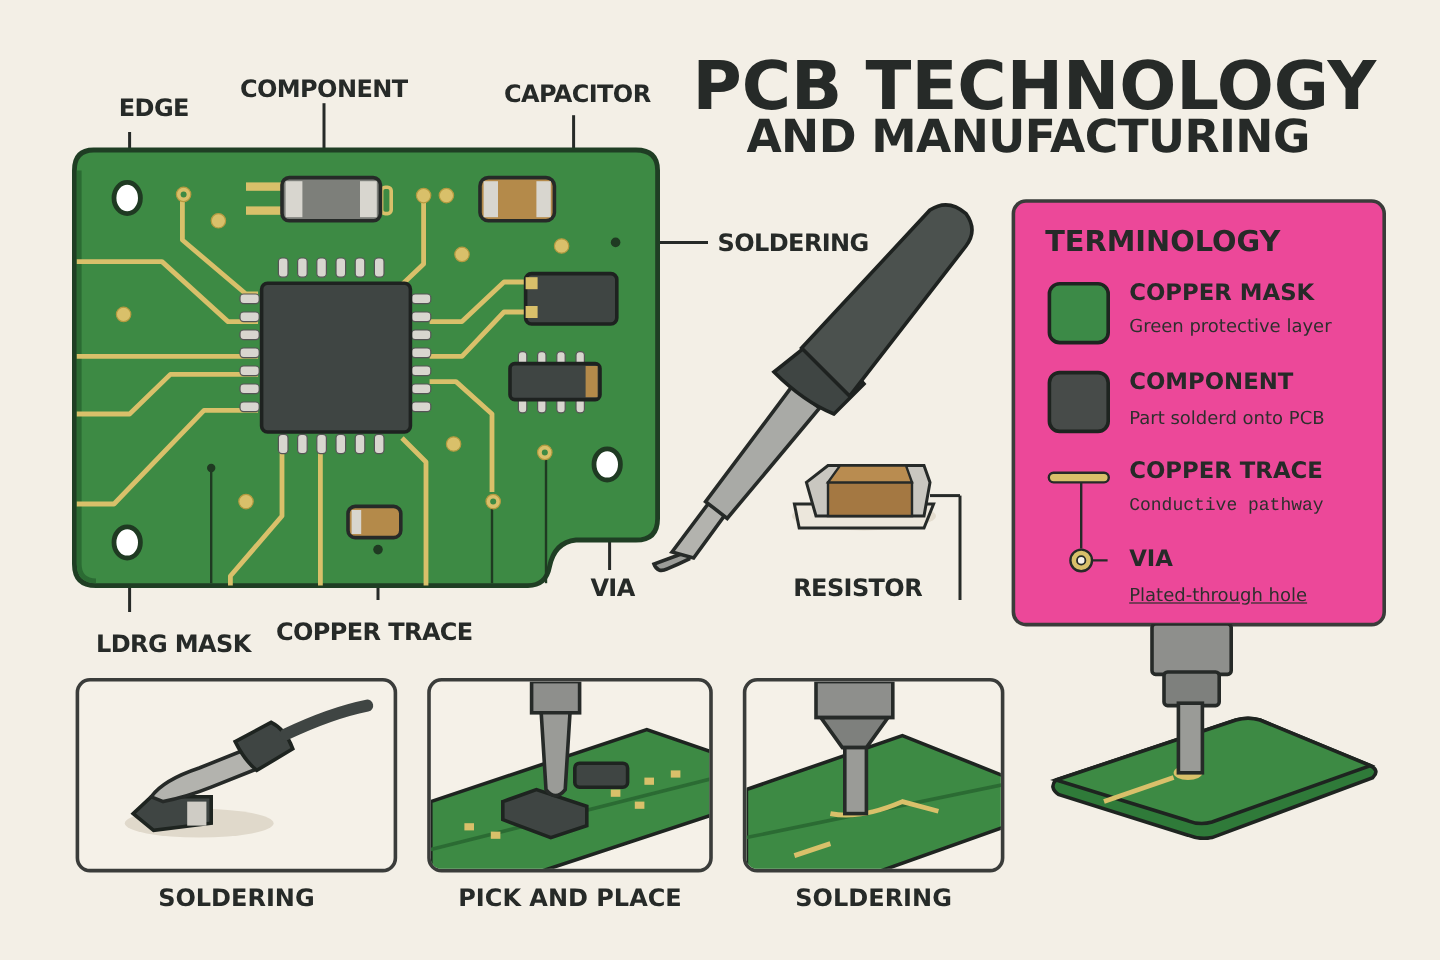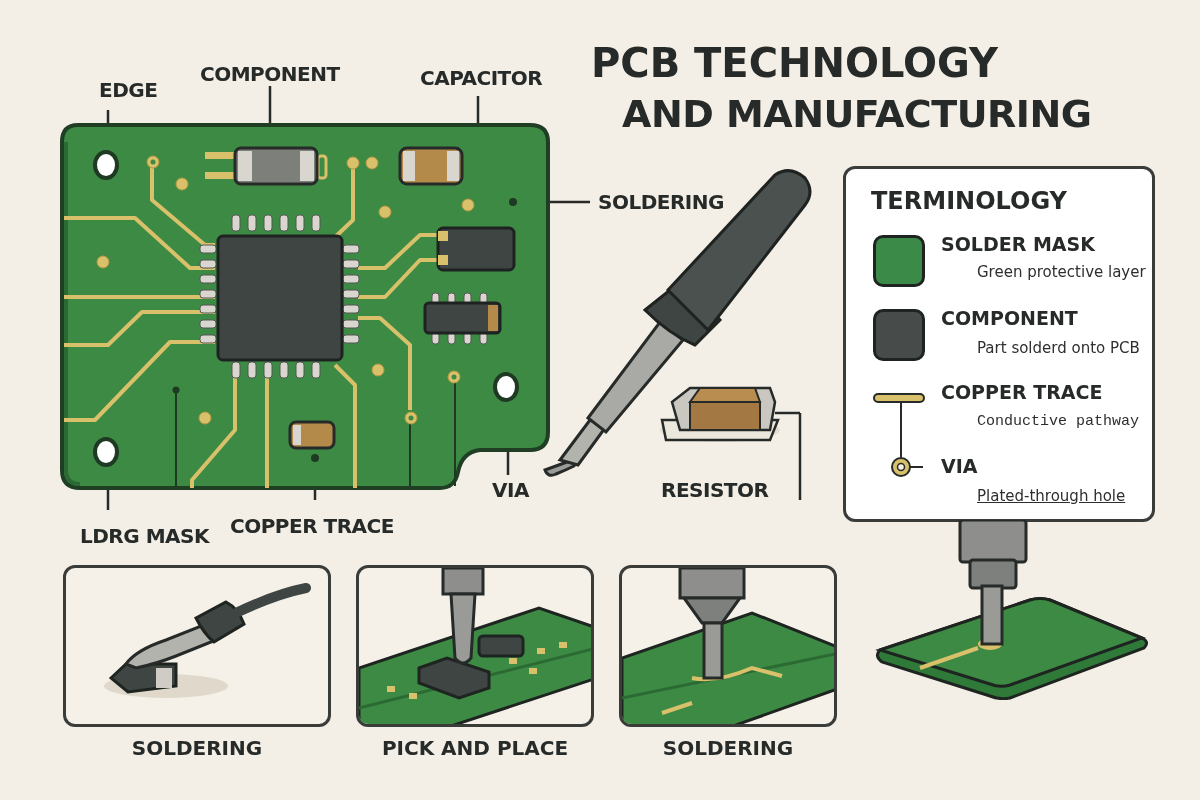--- a/index.html
+++ b/index.html
@@ -1,24 +1,24 @@
 <!DOCTYPE html>
 <html><head>
 <meta charset="utf-8">
 <style>
   html,body{margin:0;padding:0;}
   body{width:1200px;height:800px;background:#f3efe6;position:relative;overflow:hidden;font-family:"DejaVu Sans",sans-serif;color:#262a28;}
   .abs{position:absolute;}
   .lbl{position:absolute;font-family:"DejaVu Sans",sans-serif;font-weight:bold;color:#262a28;white-space:nowrap;letter-spacing:-0.5px;}
-  .title1{left:591px;top:40px;font-size:40px;font-weight:bold;letter-spacing:0px;}
+  .title1{left:577px;top:40px;font-size:56px;font-weight:bold;letter-spacing:0px;}
   .title2{left:622px;top:92px;font-size:38px;font-weight:bold;}
-  .legend{left:843px;top:166px;width:312px;height:356px;border:3px solid #3a3c3a;border-radius:12px;box-sizing:border-box;background:#ffffff;}
+  .legend{left:843px;top:166px;width:312px;height:356px;border:3px solid #3a3c3a;border-radius:12px;box-sizing:border-box;background:#ec4899;}
   .lg-title{position:absolute;left:25px;top:18px;font-size:24px;font-weight:bold;}
   .lg-item-name{position:absolute;left:95px;font-size:19px;font-weight:bold;}
-  .lg-item-desc{position:absolute;left:95px;font-size:15px;color:#2d2f2d;margin-left:36px;}
+  .lg-item-desc{position:absolute;left:95px;font-size:15px;color:#2d2f2d;}
   .swatch{position:absolute;left:27px;width:52px;height:52px;border:3px solid #1e2420;border-radius:10px;box-sizing:border-box;}
   .panel{position:absolute;border:3px solid #3a3c3a;border-radius:12px;box-sizing:border-box;background:#f5f1e8;overflow:hidden;}
   .cap{position:absolute;font-size:20px;font-weight:bold;text-align:center;}
   svg{position:absolute;}
 </style>
 </head>
 <body>
 
 <div class="lbl title1">PCB TECHNOLOGY</div>
 <div class="lbl title2">AND MANUFACTURING</div>
@@ -174,21 +174,21 @@
 <div class="lbl" style="left:598px;top:190px;font-size:20px;">SOLDERING</div>
 <div class="lbl" style="left:492px;top:478px;font-size:20px;">VIA</div>
 <div class="lbl" style="left:661px;top:478px;font-size:20px;">RESISTOR</div>
 <div class="lbl" style="left:80px;top:524px;font-size:20px;">LDRG MASK</div>
 <div class="lbl" style="left:230px;top:514px;font-size:20px;">COPPER TRACE</div>
 
 <div class="abs legend">
   <div class="lg-title">TERMINOLOGY</div>
 
   <div class="swatch" style="top:66px;background:#3c8a47;"></div>
-  <div class="lg-item-name" style="top:64px;">SOLDER MASK</div>
+  <div class="lg-item-name" style="top:64px;">COPPER MASK</div>
   <div class="lg-item-desc" style="top:94px;">Green protective layer</div>
 
   <div class="swatch" style="top:140px;background:#474b49;"></div>
   <div class="lg-item-name" style="top:138px;">COMPONENT</div>
   <div class="lg-item-desc" style="top:170px;">Part solderd onto PCB</div>
 
   <svg style="left:25px;top:220px" width="70" height="100" viewBox="0 0 70 100">
     <rect x="3" y="5" width="50" height="8" rx="4" fill="#d9c06a" stroke="#262a28" stroke-width="2"></rect>
     <line x1="30" y1="13" x2="30" y2="68" stroke="#262a28" stroke-width="2"></line>
     <circle cx="30" cy="78" r="9" fill="#d9c06a" stroke="#262a28" stroke-width="2"></circle>

